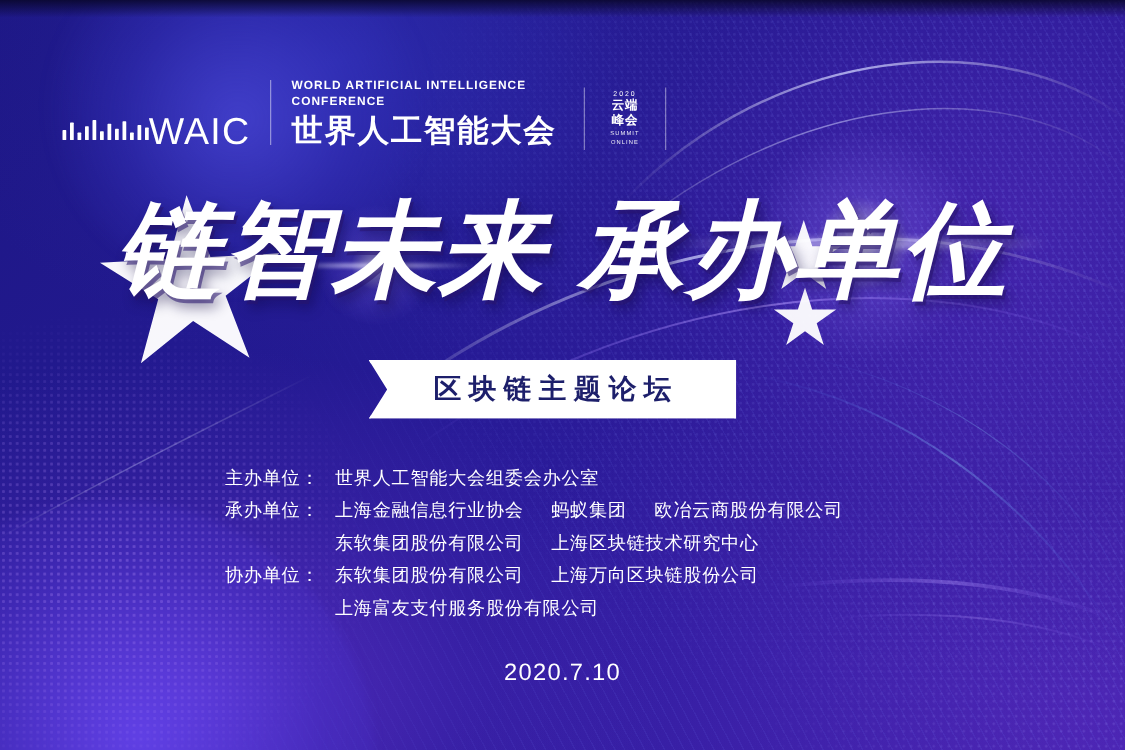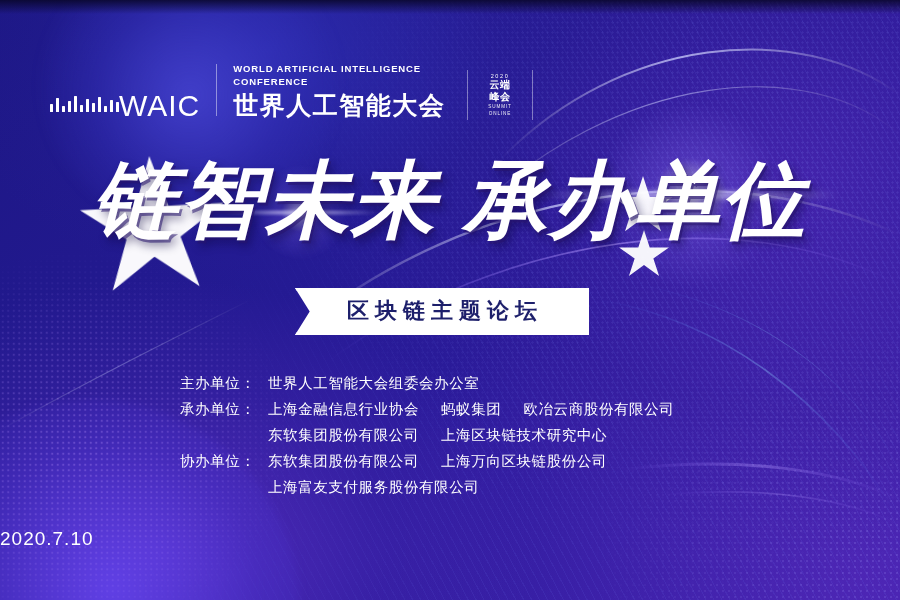--- a/index.html
+++ b/index.html
@@ -177,21 +177,21 @@
     font-size: 14.5px; line-height: 26px; letter-spacing: .6px;
     font-family: "Liberation Sans", "DejaVu Sans", sans-serif;
     white-space: nowrap;
   }
   .credit-label { width: 88px; flex: none; text-align: left; }
   .credit-label.empty { visibility: hidden; }
   .credit-orgs { display: flex; }
   .credit-orgs span + span { margin-left: 22px; }
   .date {
     position: absolute; left: 0; right: 0; top: 528px;
-    text-align: left; color: #ffffff;
+    text-align: center; color: #ffffff;
     font-size: 19px; letter-spacing: 1px; font-weight: 400;
     font-family: "Liberation Sans", "DejaVu Sans", sans-serif;
   }
 </style>
 </head>
 <body>
 
 <div id="poster">
 
   <div class="orb topleft"></div>

